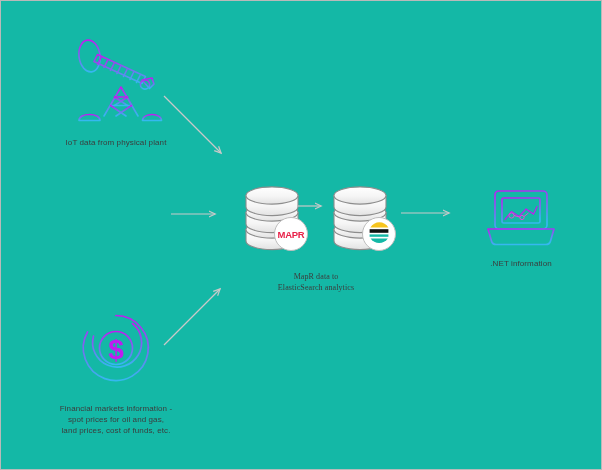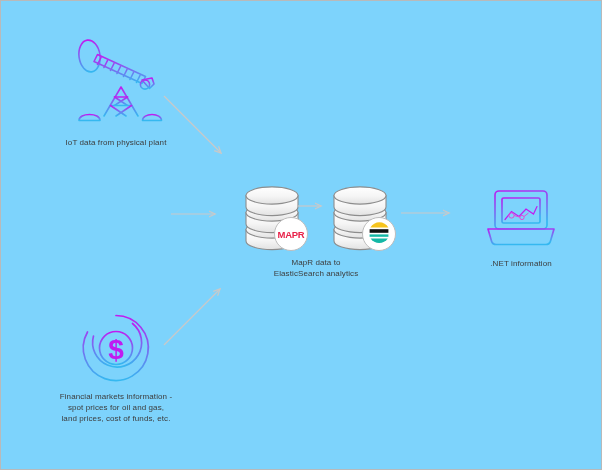--- a/index.html
+++ b/index.html
@@ -7,21 +7,21 @@
     padding: 0;
     background: #ffffff;
   }
   body {
     font-family: "Liberation Sans", sans-serif;
   }
   .canvas {
     position: relative;
     width: 602px;
     height: 470px;
-    background: #7dd3fc;
+    background: #14b8a6;
     border: 1px solid #b9b9b9;
     box-sizing: border-box;
     overflow: hidden;
   }
   .node {
     position: absolute;
     display: flex;
     flex-direction: column;
     align-items: center;
   }
@@ -38,22 +38,22 @@
   }
   
   #node-iot      { left: 30px;  top: 34px;  width: 170px; }
   #node-erp      { left: 40px;  top: 186px; width: 150px; }
   #node-fin      { left: 25px;  top: 310px; width: 180px; }
   #node-mapr     { left: 232px; top: 178px; width: 166px; }
   #node-dotnet   { left: 462px; top: 186px; width: 116px; }
 
   #node-iot .node-label    { margin-top: 6px; }
   #node-erp .node-label    { margin-top: 7px; }
-  #node-fin .node-label    { margin-top: 6px; }
-  #node-mapr .node-label   { margin-top: 4px; }
+  #node-fin .node-label    { margin-top: 18px; }
+  #node-mapr .node-label   { margin-top: 18px; font-family: Liberation Serif, serif; }
   #node-dotnet .node-label { margin-top: 9px; }
 
   
   .arrow {
     position: absolute;
     pointer-events: none;
   }
   #arrow-iot    { left: 160px; top: 92px;  }
   #arrow-erp    { left: 168px; top: 206px; }
   #arrow-fin    { left: 160px; top: 282px; }

